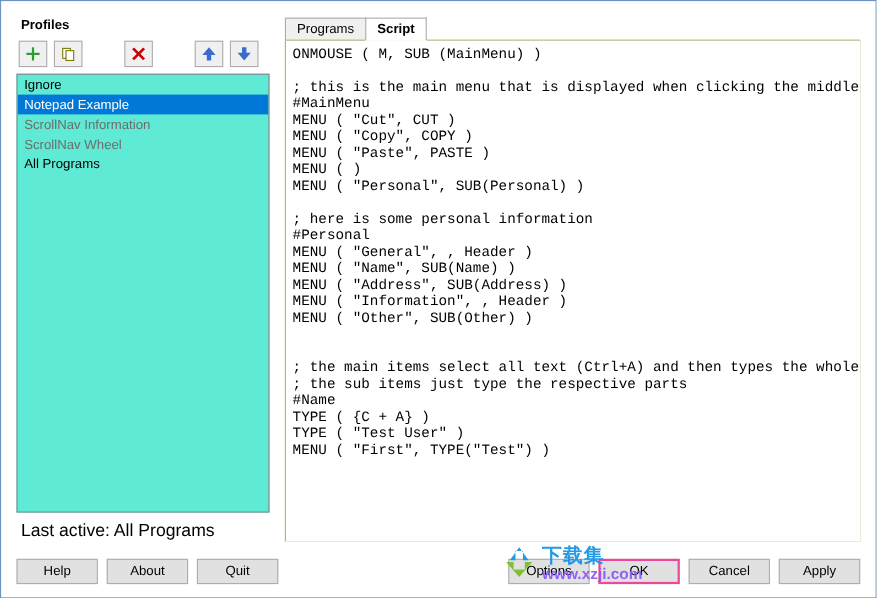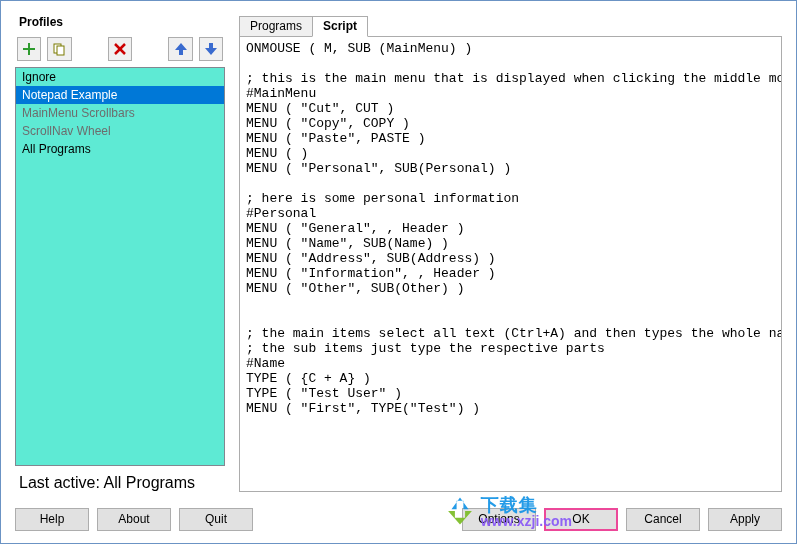--- a/index.html
+++ b/index.html
@@ -4,21 +4,21 @@
 <style>
   * { box-sizing: border-box; }
   html, body { margin:0; padding:0; font-family: "Segoe UI", Tahoma, sans-serif; font-size:12px; color:#000; background:#fff; }
   .window { width:797px; height:544px; border:1px solid #6b93c4; position:relative; display:flex; flex-direction:column; background:#fff; }
   .titlebar { height:30px; background:#fff; display:flex; align-items:center; padding:0 0 0 8px; }
   .titlebar-icon { width:16px; height:16px; margin-right:6px; }
   .titlebar-title { font-size:12px; color:#000; flex:0 0 auto; }
   .titlebar-spacer { flex:1 1 auto; }
   .titlebar-close { width:45px; height:30px; background:#1a86d8; color:#fff; display:flex; align-items:center; justify-content:center; font-size:14px; }
   .body { flex:1 1 auto; display:flex; padding:14px 14px 10px 14px; gap:14px; overflow:hidden; }
-  .left-col { width:210px; display:flex; flex-direction:column; }
+  .left-col { width:230px; display:flex; flex-direction:column; }
   .profiles-label { font-weight:bold; font-size:12px; margin-bottom:4px; padding-left:4px; }
   .toolbar { display:flex; gap:6px; padding:4px 2px 6px 2px; }
   .tool-btn { width:26px; height:24px; border:1px solid #adadad; background:#f0f0f0; display:flex; align-items:center; justify-content:center; }
   .tool-btn.blank { border:1px solid transparent; background:transparent; pointer-events:none; }
   .profiles-list { flex:1 1 auto; border:1px solid #828790; background:#5eead4; overflow:auto; }
   .profile-item { padding:1px 6px; font-size:12px; line-height:16px; cursor:default; white-space:nowrap; }
   .profile-item.selected { background:#0078d7; color:#fff; }
   .profile-item.dim { color:#6d6d6d; }
   .last-active { margin-top:8px; font-size:16px; padding-left:4px; }
   .last-active-label { display:inline-block; min-width:62px; }
@@ -27,21 +27,21 @@
   .tab { border:1px solid #acacac; background:#f0f0f0; padding:2px 10px 3px 10px; font-size:12px; position:relative; top:1px; margin-right:-1px; cursor:default; }
   .tab.active { background:#fff; border-bottom:1px solid #fff; font-weight:bold; z-index:2; }
   .tab-content { flex:1 1 auto; border:1px solid #acacac; border-top:none; background:#bef264; position:relative; display:flex; overflow:hidden; }
   .editor-wrap { flex:1 1 auto; position:relative; display:flex; }
   .editor { flex:1 1 auto; border:none; resize:none; outline:none; font-family:"Courier New", monospace; font-size:13px; line-height:15px; padding:4px 6px; white-space:pre; overflow:scroll; }
   .footer { padding:6px 14px 12px 14px; display:flex; gap:24px; align-items:center; }
   .btn { min-width:74px; height:23px; border:1px solid #adadad; background:#e1e1e1; font-size:12px; font-family:inherit; padding:0 8px; line-height:21px; text-align:center; cursor:default; }
   .btn.primary { border:2px solid #ec4899; line-height:19px; }
   .footer-left { display:flex; gap:8px; }
   .footer-right { display:flex; gap:8px; margin-left:auto;justify-content:space-between; }
-  .watermark { position:absolute; right:224px; bottom:14px; display:flex; align-items:center; gap:4px; pointer-events:none; opacity:0.95; }
+  .watermark { position:absolute; right:212px; bottom:14px; display:flex; align-items:center; gap:4px; pointer-events:none; opacity:0.95; }
   .watermark .wm-text1 { color:#1996e6; font-size:18px; font-weight:bold; letter-spacing:1px; }
   .watermark .wm-text2 { color:#8b5cf6; font-size:14px; font-weight:bold; display:block; margin-top:-4px; }
   .watermark .wm-icon { width:34px; height:34px; }
 
   
   .editor::-webkit-scrollbar { width:17px; height:17px; }
   .editor::-webkit-scrollbar-track { background:#f0f0f0; }
   .editor::-webkit-scrollbar-thumb { background:#cdcdcd; border:1px solid #a6a6a6; }
   .editor::-webkit-scrollbar-button { background:#f0f0f0; border:1px solid #a6a6a6; height:17px; width:17px; }
 </style>
@@ -85,21 +85,21 @@
         <div class="tool-btn" title="move down">
           <svg width="14" height="14" viewBox="0 0 14 14">
             <polygon points="7,13 1,6 5,6 5,1 9,1 9,6 13,6" fill="#3a6bcf"></polygon>
           </svg>
         </div>
       </div>
 
       <div class="profiles-list" id="profiles-list">
           <div class="profile-item">Ignore</div>
           <div class="profile-item selected">Notepad Example</div>
-          <div class="profile-item dim">MainMenu Scrollbars</div>
+          <div class="profile-item dim">ScrollNav Information</div>
           <div class="profile-item dim">ScrollNav Wheel</div>
           <div class="profile-item">All Programs</div>
         </div>
 
       <div class="last-active">
         <span class="last-active-label">Last active:</span>
         <span>All Programs</span>
       </div>
     </div>
 

